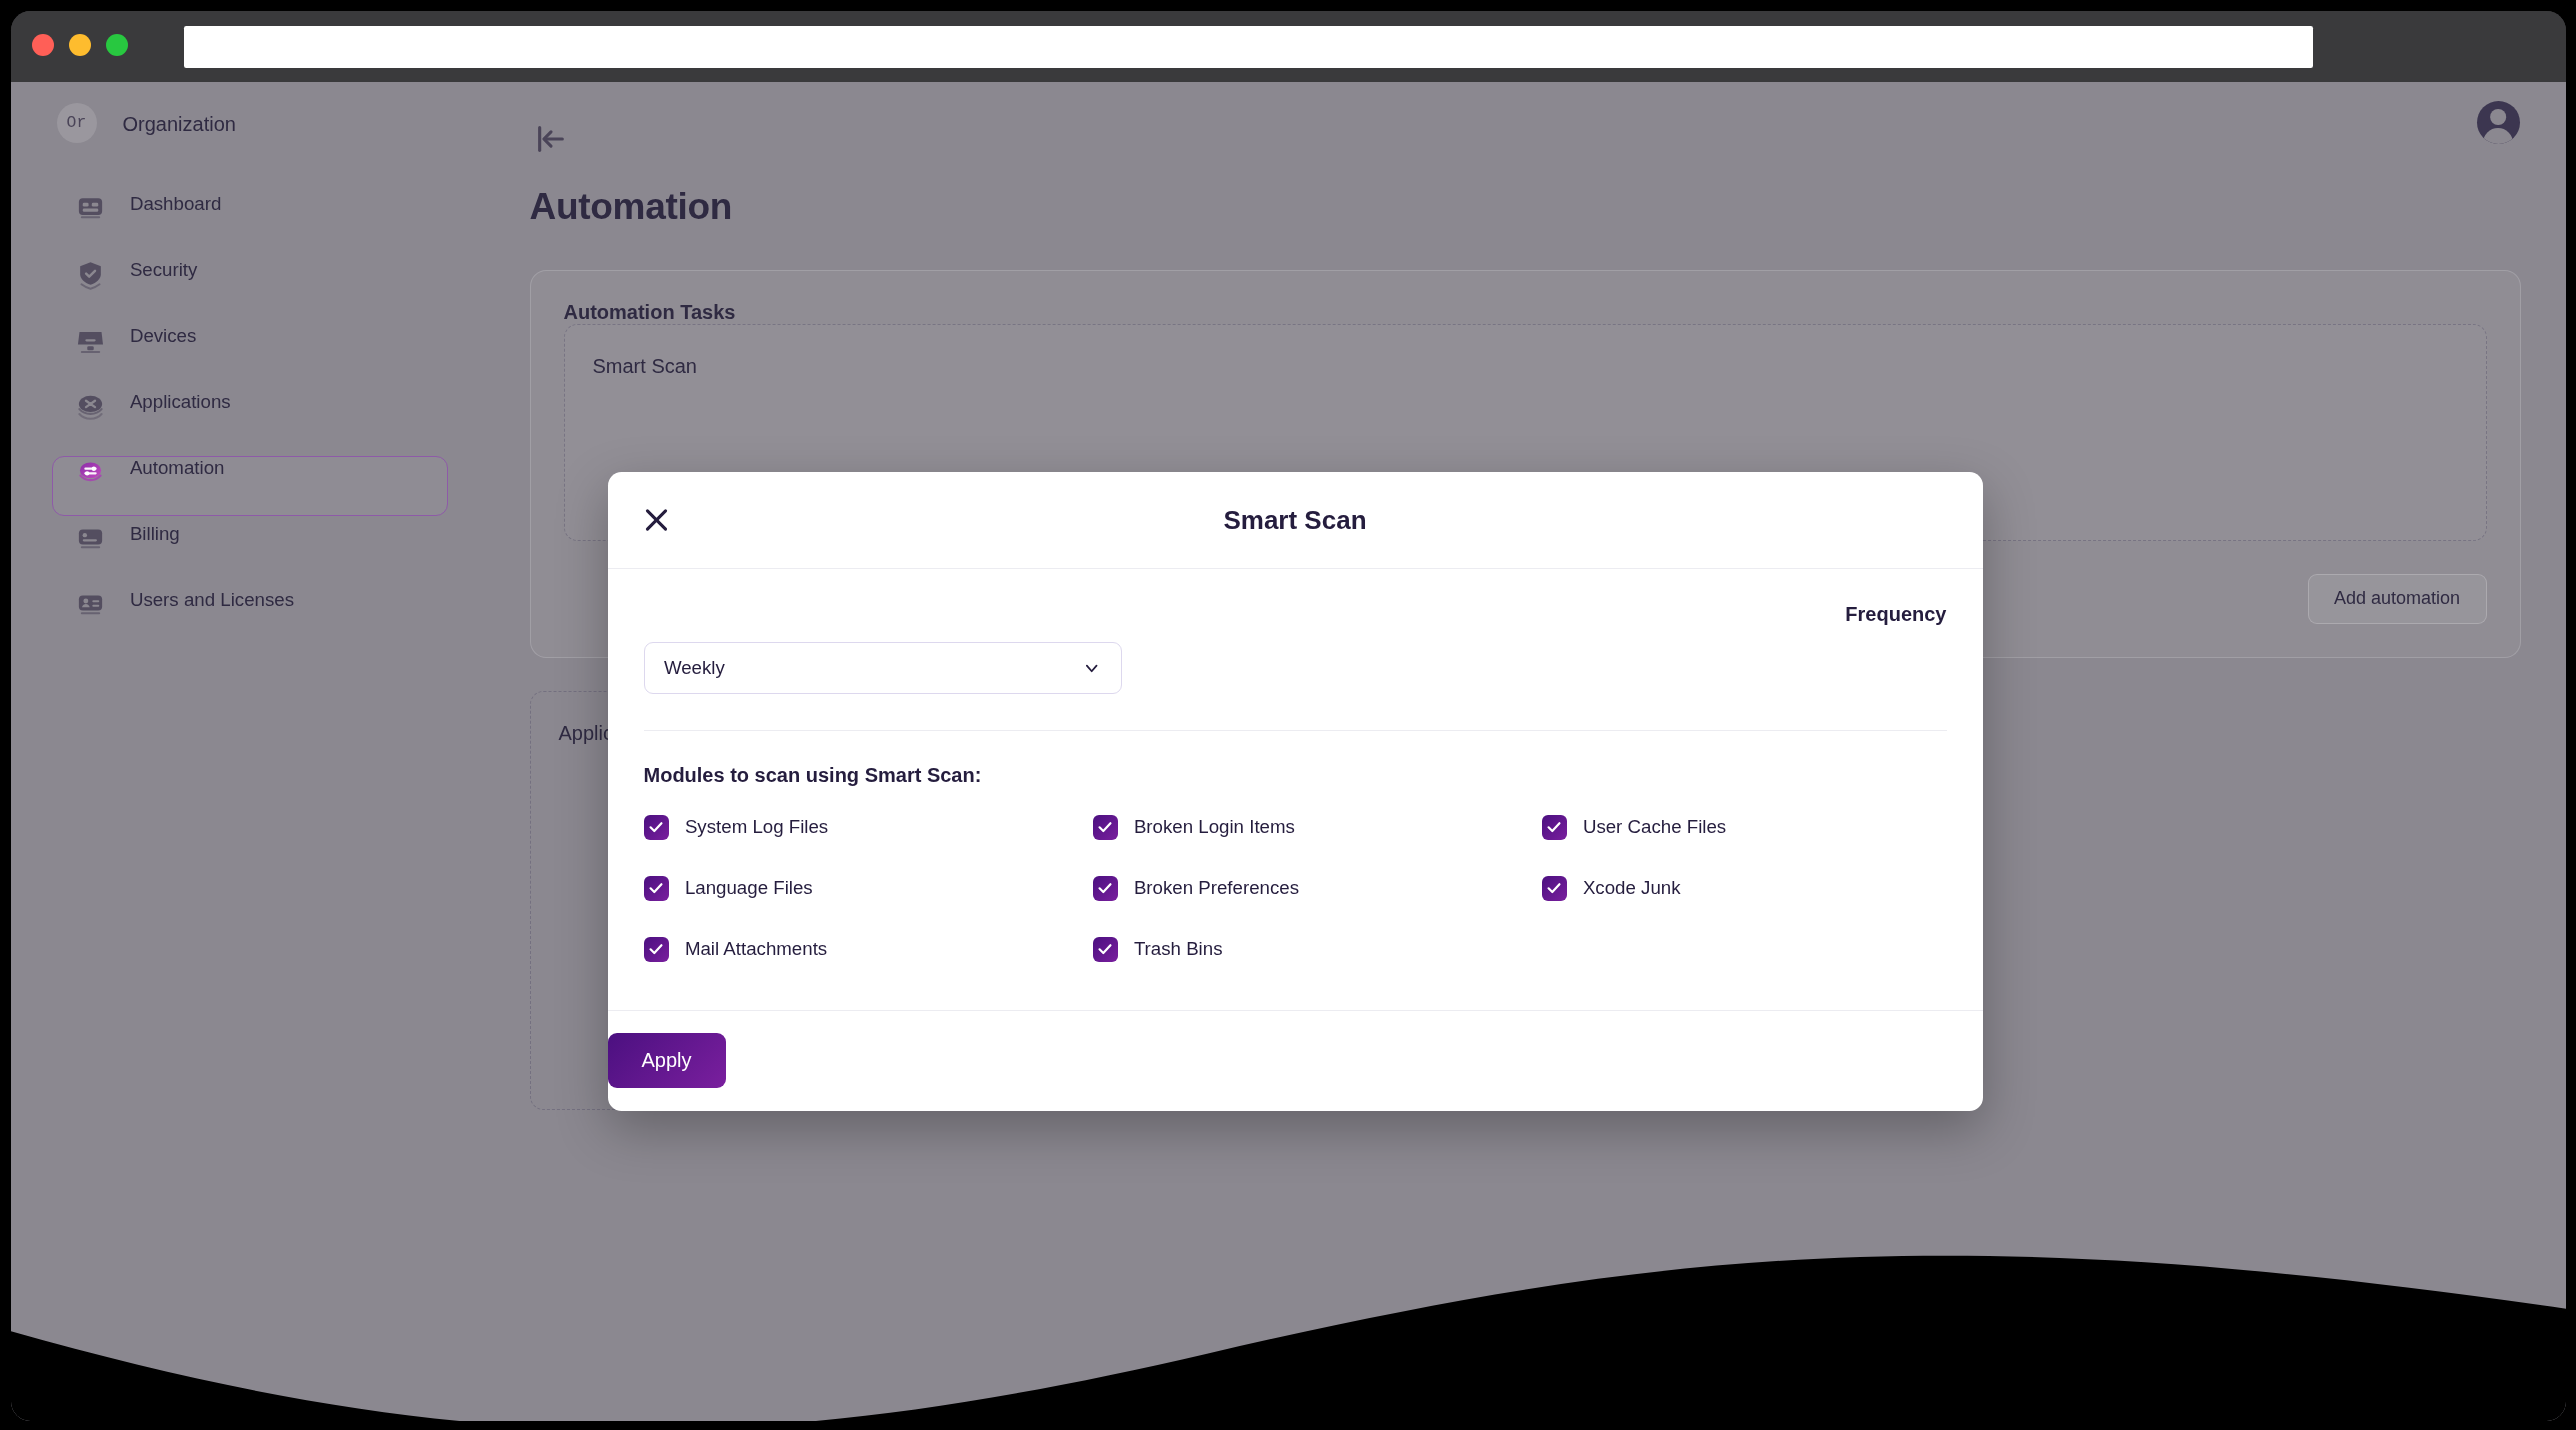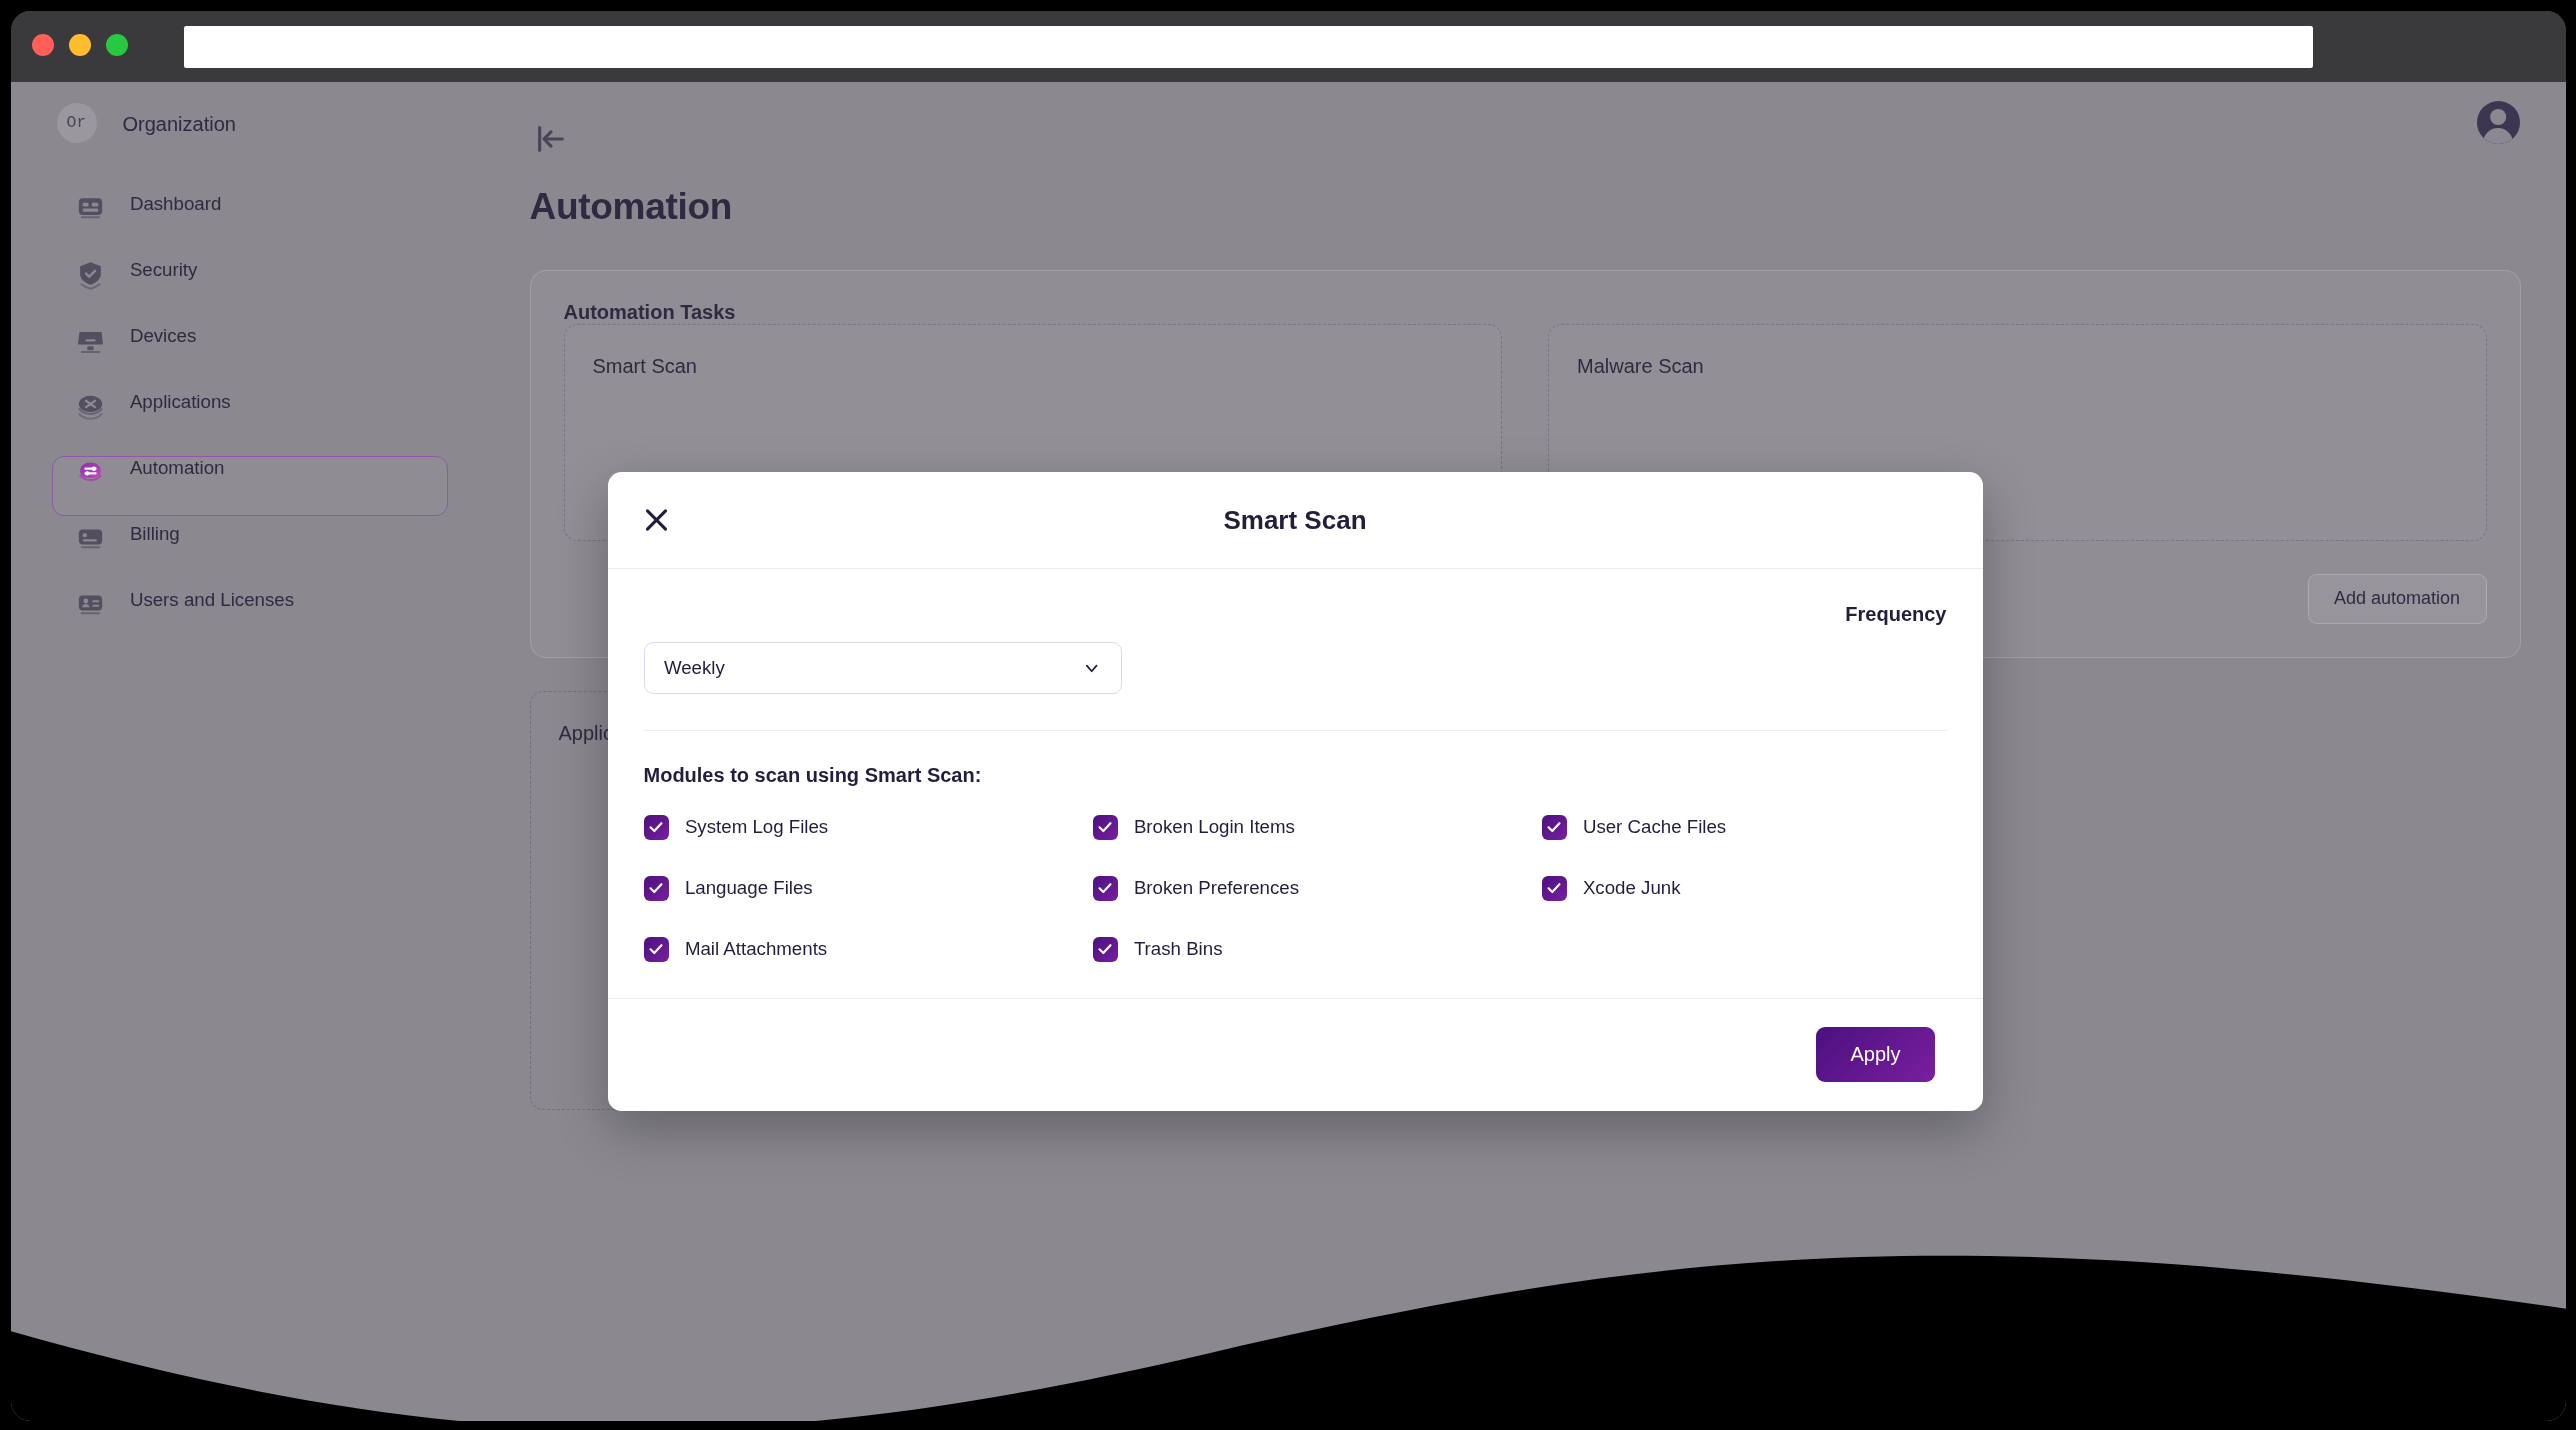--- a/index.html
+++ b/index.html
@@ -369,25 +369,25 @@
     width: 16.4px; height: 16.4px;
   }
   .check-label {
     font-size: 18.7px;
     color: #251d3e;
   }
 
   #modal-footer {
     position: absolute;
     left: 0; right: 0; bottom: 0;
-    height: 113px;
+    height: 101px;
     border-top: 0.7px solid #ececf1;
     display: flex;
     align-items: center;
-    justify-content: flex-end;
+    justify-content: flex-start;
     padding-right: 48px;
   }
   #apply-button {
     background: linear-gradient(135deg, #4b1080 0%, #7a1f9e 100%);
     color: #ffffff;
     border: none;
     border-radius: 9px;
     font-size: 20px;
     font-family: "Liberation Sans", sans-serif;
     padding: 16.4px 34px;
@@ -527,23 +527,20 @@
 
     <main id="main-content">
       <h1 id="page-title">Automation</h1>
 
       <section class="panel">
         <div class="panel-title">Automation Tasks</div>
         <div class="task-grid">
           <div class="task-card">
             <div class="task-card-title">Smart Scan</div>
           </div>
-          <div class="task-card">
-            <div class="task-card-title">Malware Scan</div>
-          </div>
         </div>
         <div class="panel-footer">
           <button class="ghost-btn">Add automation</button>
         </div>
       </section>
 
       <section class="panel panel-wide" style="border:none;background:none;padding:0;">
         <div class="apps-card">
           <div class="task-card-title">Applications</div>
         </div>

